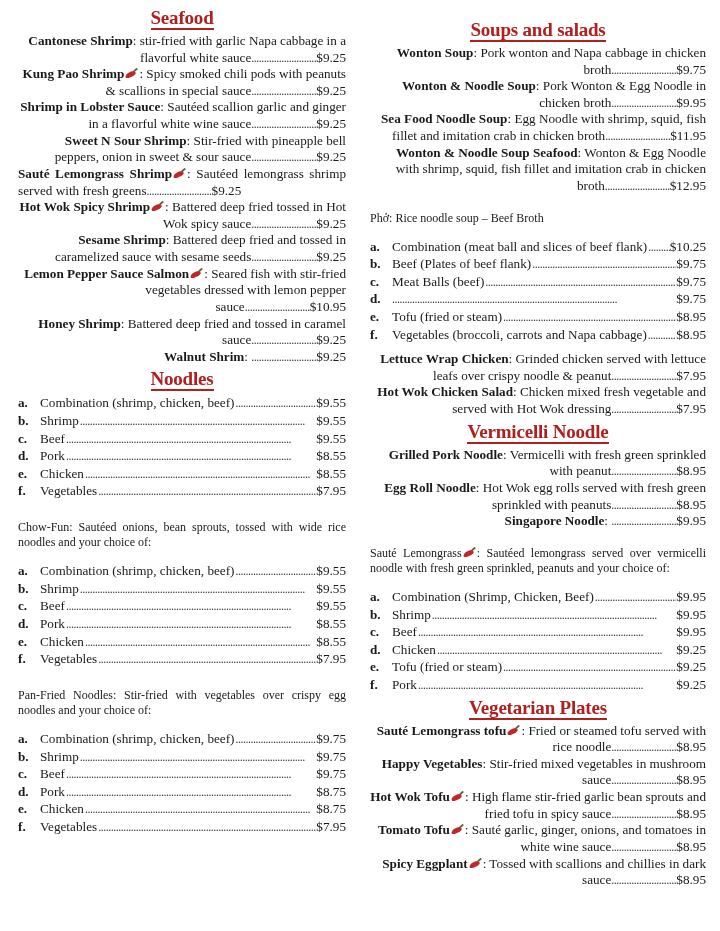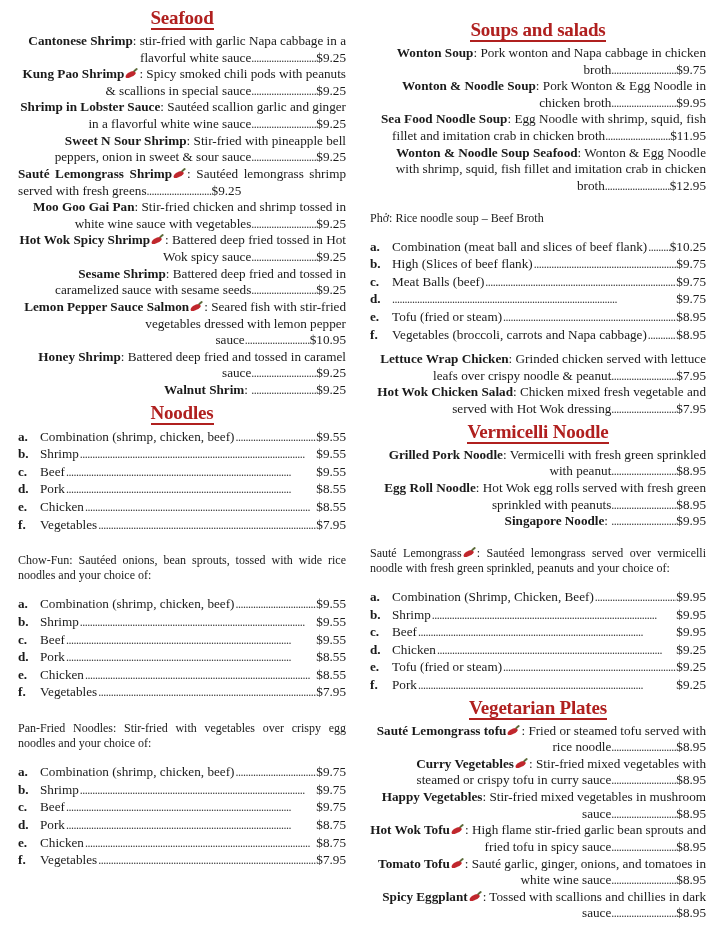--- a/index.html
+++ b/index.html
@@ -142,21 +142,20 @@
 
 <div class="page">
   <div class="col col-left" id="col-left">
       <div class="section">
         <h2 class="section-head"><span class="hd-txt">Seafood</span></h2>
         <p class="item"><span class="nm">Cantonese Shrimp</span><span>:</span> <span class="desc">stir-fried with garlic Napa cabbage in a flavorful white sauce</span><span class="dots">..........................</span><span class="price">$9.25</span></p>
         <p class="item"><span class="nm">Kung Pao Shrimp</span><span class="chili"><span class="body"></span><span class="stem"></span></span><span>:</span> <span class="desc">Spicy smoked chili pods with peanuts &amp; scallions in special sauce</span><span class="dots">..........................</span><span class="price">$9.25</span></p>
         <p class="item"><span class="nm">Shrimp in Lobster Sauce</span><span>:</span> <span class="desc">Sautéed scallion garlic and ginger in a flavorful white wine sauce</span><span class="dots">..........................</span><span class="price">$9.25</span></p>
         <p class="item"><span class="nm">Sweet N Sour Shrimp</span><span>:</span> <span class="desc">Stir-fried with pineapple bell peppers, onion in sweet &amp; sour sauce</span><span class="dots">..........................</span><span class="price">$9.25</span></p>
         <p class="item justify"><span class="nm">Sauté Lemongrass Shrimp</span><span class="chili"><span class="body"></span><span class="stem"></span></span><span>:</span> <span class="desc">Sautéed lemongrass shrimp served with fresh greens</span><span class="dots">..........................</span><span class="price">$9.25</span></p>
-        <p class="item"><span class="nm">Moo Goo Gai Pan</span><span>:</span> <span class="desc">Stir-fried chicken and shrimp tossed in white wine sauce with vegetables</span><span class="dots">..........................</span><span class="price">$9.25</span></p>
         <p class="item"><span class="nm">Hot Wok Spicy Shrimp</span><span class="chili"><span class="body"></span><span class="stem"></span></span><span>:</span> <span class="desc">Battered deep fried tossed in Hot Wok spicy sauce</span><span class="dots">..........................</span><span class="price">$9.25</span></p>
         <p class="item"><span class="nm">Sesame Shrimp</span><span>:</span> <span class="desc">Battered deep fried and tossed in caramelized sauce with sesame seeds</span><span class="dots">..........................</span><span class="price">$9.25</span></p>
         <p class="item"><span class="nm">Lemon Pepper Sauce Salmon</span><span class="chili"><span class="body"></span><span class="stem"></span></span><span>:</span> <span class="desc">Seared fish with stir-fried vegetables dressed with lemon pepper sauce</span><span class="dots">..........................</span><span class="price">$10.95</span></p>
         <p class="item"><span class="nm">Honey Shrimp</span><span>:</span> <span class="desc">Battered deep fried and tossed in caramel sauce</span><span class="dots">..........................</span><span class="price">$9.25</span></p>
         <p class="item"><span class="nm">Walnut Shrim</span><span>:</span> <span class="dots">..........................</span><span class="price">$9.25</span></p>
       </div>
       <div class="section">
         <h2 class="section-head"><span class="hd-txt">Noodles</span></h2>
         <div class="opt">
           <span class="ltr">a.</span>
@@ -282,21 +281,21 @@
         <div class="gap-xs"></div>
         <p class="group-intro"><span class="nm-red">Phở</span><span>:</span> <span class="nm">Rice noodle soup – Beef Broth</span></p>
         <div class="opt">
           <span class="ltr">a.</span>
           <span class="olabel">Combination (meat ball and slices of beef flank)</span>
           <span class="ofill">..........................................................................................</span>
           <span class="oprice">$10.25</span>
         </div>
         <div class="opt">
           <span class="ltr">b.</span>
-          <span class="olabel">High (Slices of beef flank)</span>
+          <span class="olabel">Beef (Plates of beef flank)</span>
           <span class="ofill">..........................................................................................</span>
           <span class="oprice">$9.75</span>
         </div>
         <div class="opt">
           <span class="ltr">c.</span>
           <span class="olabel">Meat Balls (beef)</span>
           <span class="ofill">..........................................................................................</span>
           <span class="oprice">$9.75</span>
         </div>
         <div class="opt">
@@ -360,20 +359,19 @@
         <div class="opt">
           <span class="ltr">f.</span>
           <span class="olabel">Pork</span>
           <span class="ofill">..........................................................................................</span>
           <span class="oprice">$9.25</span>
         </div>
       </div>
       <div class="section">
         <h2 class="section-head"><span class="hd-txt">Vegetarian Plates</span></h2>
         <p class="item"><span class="nm">Sauté Lemongrass tofu</span><span class="chili"><span class="body"></span><span class="stem"></span></span><span>:</span> <span class="desc">Fried or steamed tofu served with rice noodle</span><span class="dots">..........................</span><span class="price">$8.95</span></p>
-        <p class="item"><span class="nm">Curry Vegetables</span><span class="chili"><span class="body"></span><span class="stem"></span></span><span>:</span> <span class="desc">Stir-fried mixed vegetables with steamed or crispy tofu in curry sauce</span><span class="dots">..........................</span><span class="price">$8.95</span></p>
         <p class="item"><span class="nm">Happy Vegetables</span><span>:</span> <span class="desc">Stir-fried mixed vegetables in mushroom sauce</span><span class="dots">..........................</span><span class="price">$8.95</span></p>
         <p class="item"><span class="nm">Hot Wok Tofu</span><span class="chili"><span class="body"></span><span class="stem"></span></span><span>:</span> <span class="desc">High flame stir-fried garlic bean sprouts and fried tofu in spicy sauce</span><span class="dots">..........................</span><span class="price">$8.95</span></p>
         <p class="item"><span class="nm">Tomato Tofu</span><span class="chili"><span class="body"></span><span class="stem"></span></span><span>:</span> <span class="desc">Sauté garlic, ginger, onions, and tomatoes in white wine sauce</span><span class="dots">..........................</span><span class="price">$8.95</span></p>
         <p class="item"><span class="nm">Spicy Eggplant</span><span class="chili"><span class="body"></span><span class="stem"></span></span><span>:</span> <span class="desc">Tossed with scallions and chillies in dark sauce</span><span class="dots">..........................</span><span class="price">$8.95</span></p>
       </div>
     </div>
 </div>
 
 </body></html>

